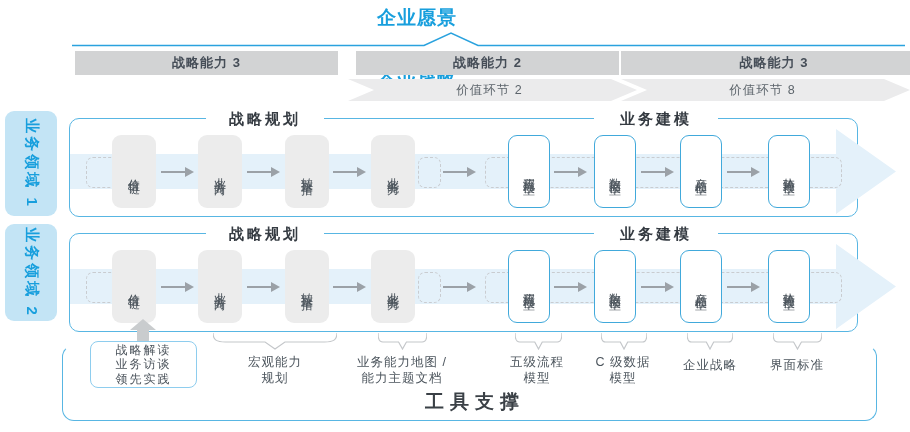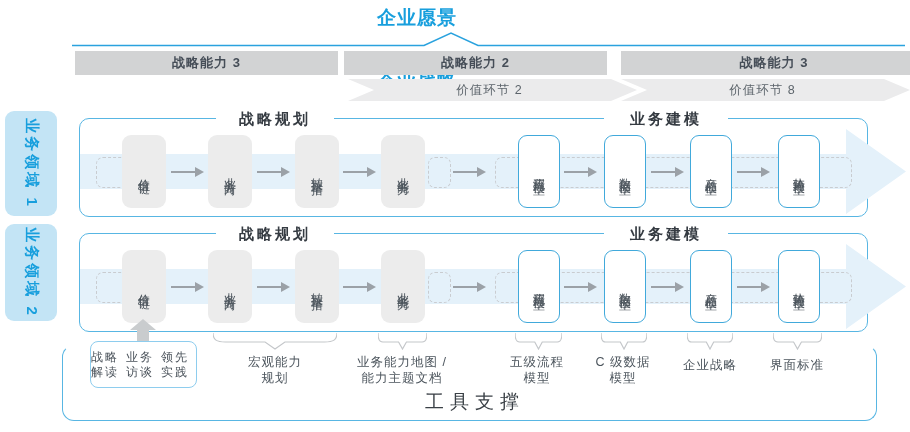--- a/index.html
+++ b/index.html
@@ -23,21 +23,21 @@
   .chev-first { clip-path:polygon(0 0, calc(100% - 26px) 0, 100% 50%, calc(100% - 26px) 100%, 0 100%); padding-right:20px; }
   .chev-notch { clip-path:polygon(0 0, calc(100% - 26px) 0, 100% 50%, calc(100% - 26px) 100%, 0 100%, 26px 50%); padding-left:14px; padding-right:20px; }
 
   
   .domain-box { position:absolute; left:5px; width:52px; background:#c3e4f5; border-radius:9px;
                 display:flex; align-items:center; justify-content:center; }
   .domain-box span { transform:rotate(90deg); white-space:nowrap; font-size:15px; font-weight:bold;
                      color:#189fdd; letter-spacing:3px; }
 
   
-  .flow-row { position:absolute; left:79px; width:789px; height:99px;
+  .flow-row { position:absolute; left:69px; width:789px; height:99px;
               border:1.5px solid #58b6e3; border-radius:10px; }
   .band-svg { position:absolute; left:0; top:10px; }
   .row-header { position:absolute; top:-10px; height:20px; background:#fff; text-align:center;
                 font-size:15px; font-weight:bold; color:#353b42; letter-spacing:3px; line-height:20px; }
   .hdr-plan { left:136px; width:118px; }
   .hdr-model { left:524px; width:124px; }
 
   .dash-pill { position:absolute; top:38px; height:31px; border:1px dashed #c9ccd0; border-radius:7px; }
 
   .fbox { position:absolute; top:16px; width:44px; height:73px; border-radius:9px;
@@ -48,24 +48,24 @@
   .fbox-cyan { background:#fff; border:1.5px solid #41a9db; width:42px; }
 
   .harrow { position:absolute; top:52px; width:31px; height:2px; background:#9ba1a7; }
   .harrow::after { content:''; position:absolute; right:-2px; top:-4px;
                    border-left:9px solid #9ba1a7; border-top:5px solid transparent; border-bottom:5px solid transparent; }
 
   
   .tools-box { position:absolute; left:62px; top:345px; width:815px; height:76px;
                border:1.5px solid #58b6e3; border-top-color:transparent; border-radius:12px; }
   .tools-title { position:absolute; left:360px; top:389px; width:230px; text-align:center;
-                 font-size:19px; font-weight:normal; color:#3a4046; letter-spacing:6px; }
+                 font-size:19px; font-weight:bold; color:#3a4046; letter-spacing:6px; }
   .practice-box { position:absolute; left:90px; top:341px; width:107px; height:47px;
                   background:#fff; border:1px solid #8ecdee; border-radius:8px;
-                  display:flex; flex-direction:row; align-items:center; justify-content:center;
+                  display:flex; flex-direction:column; align-items:center; justify-content:center;
                   font-size:12px; color:#4b535b; letter-spacing:2px; line-height:14.5px; }
   .up-arrow { position:absolute; left:130px; top:319px; }
   .anno { position:absolute; top:354px; width:130px; text-align:center;
           font-size:12.5px; color:#4c555d; letter-spacing:1px; line-height:16px; }
   .anno span { display:block; }
   .anno-single { top:357px; }
   .brace { position:absolute; top:333px; height:17px; }
 </style>
 </head>
 <body>
@@ -77,21 +77,21 @@
     <span>企业战略</span>
   </div>
 
   <svg class="peak-svg" width="833" height="17">
     <path d="M0,14.5 L352,14.5 L379,2 L406,14.5 L833,14.5" fill="none" stroke="#2aa2de" stroke-width="1.5"></path>
   </svg>
 
   <div class="cap-band" style="left:75px; width:263px;">
     <span>战略能力 3</span>
   </div>
-  <div class="cap-band" style="left:344px; width:263px;">
+  <div class="cap-band" style="left:356px; width:263px;">
     <span>战略能力 2</span>
   </div>
   <div class="cap-band" style="left:621px; width:306px;">
     <span>战略能力 3</span>
   </div>
 
   <div class="chev chev-notch" style="left:348px; width:289px;">
     <span>价值环节 2</span>
   </div>
   <div class="chev chev-notch" style="left:621px; width:289px;">

